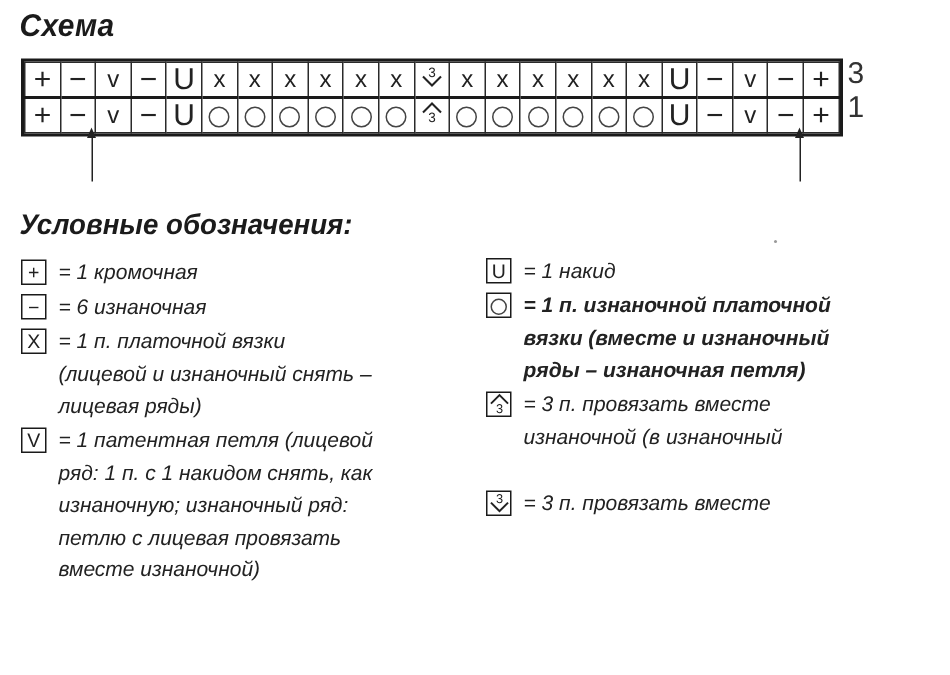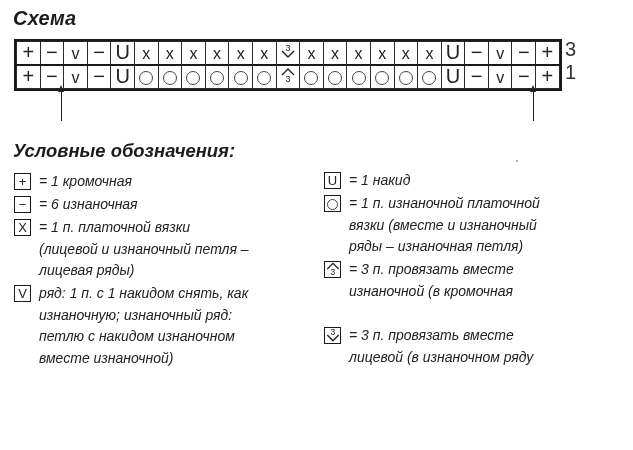--- a/index.html
+++ b/index.html
@@ -111,52 +111,52 @@
       <span class="box"><span>+</span></span>
       <span class="txt">= 1 кромочная</span>
     </div>
     <div class="leg" style="left: 14px; top: 194px;">
       <span class="box"><span>−</span></span>
       <span class="txt">= 6 изнаночная</span>
     </div>
     <div class="leg" style="left: 14px; top: 217px;">
       <span class="box"><span>X</span></span>
       <span class="txt">= 1 п. платочной вязки</span>
-      <span class="txt">(лицевой и изнаночный петля –</span>
+      <span class="txt">(лицевой и изнаночный снять –</span>
       <span class="txt">лицевая ряды)</span>
     </div>
     <div class="leg" style="left: 14px; top: 283px;">
       <span class="box"><span>V</span></span>
+      <span class="txt">= 1 патентная петля (лицевой</span>
       <span class="txt">ряд: 1 п. с 1 накидом снять, как</span>
       <span class="txt">изнаночную; изнаночный ряд:</span>
-      <span class="txt">петлю с накидом изнаночном</span>
+      <span class="txt">петлю с лицевая провязать</span>
       <span class="txt">вместе изнаночной)</span>
     </div>
   </div>
 <div id="legend-right">
     <div class="leg" style="left: 324px; top: 170px;">
       <span class="box"><span>U</span></span>
       <span class="txt">= 1 накид</span>
     </div>
-    <div class="leg" style="left: 324px; top: 193px;">
+    <div class="leg" style="left: 324px; top: 193px; font-weight: bold;">
       <span class="box"><span class="sym-o"></span></span>
       <span class="txt">= 1 п. изнаночной платочной</span>
       <span class="txt">вязки (вместе и изнаночный</span>
       <span class="txt">ряды – изнаночная петля)</span>
     </div>
     <div class="leg" style="left: 324px; top: 259px;">
       <span class="box"><span style="display:inline-block;transform:scale(0.95);margin-top:-1px;"><svg width="16" height="16" viewBox="0 0 16 16">
             <path d="M2 8 L8 2 L14 8" fill="none" stroke="#222" stroke-width="1.4"></path>
             <text x="8" y="14.5" font-size="9" text-anchor="middle" font-family="Liberation Sans, sans-serif" fill="#222">3</text>
           </svg></span></span>
       <span class="txt">= 3 п. провязать вместе</span>
-      <span class="txt">изнаночной (в кромочная</span>
+      <span class="txt">изнаночной (в изнаночный</span>
     </div>
     <div class="leg" style="left: 324px; top: 325px;">
       <span class="box"><span style="display:inline-block;transform:scale(0.95);margin-top:-1px;"><svg width="16" height="16" viewBox="0 0 16 16">
             <text x="8" y="8" font-size="9" text-anchor="middle" font-family="Liberation Sans, sans-serif" fill="#222">3</text>
             <path d="M2 8 L8 14 L14 8" fill="none" stroke="#222" stroke-width="1.4"></path>
           </svg></span></span>
       <span class="txt">= 3 п. провязать вместе</span>
-      <span class="txt">лицевой (в изнаночном ряду</span>
     </div>
   </div>
 <div class="dot"></div>
 
 </body></html>

